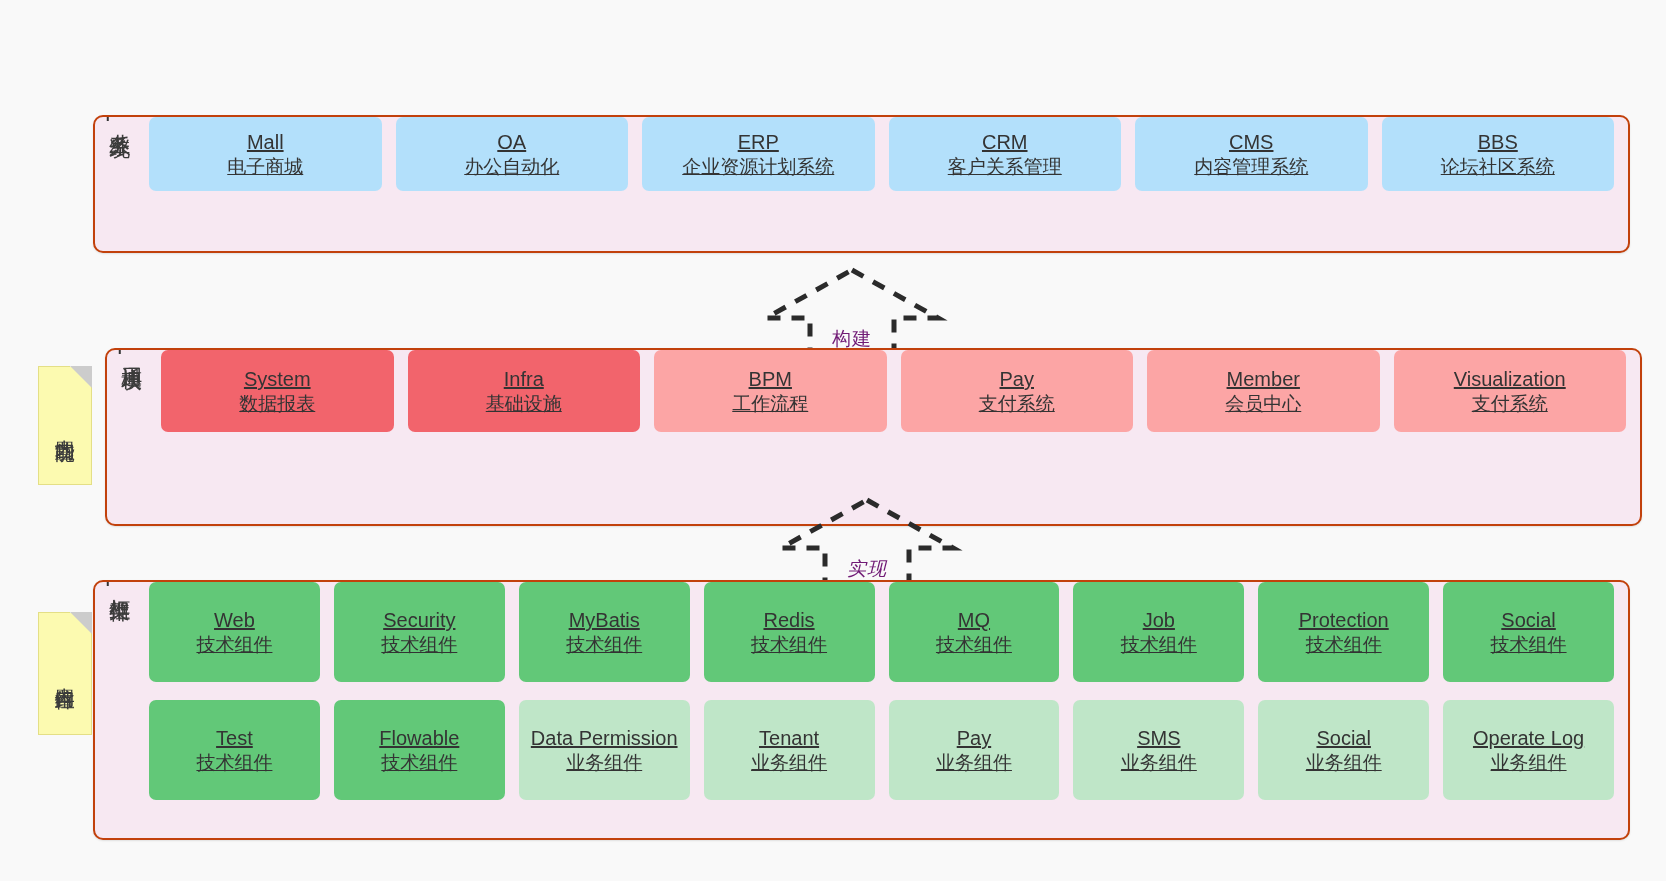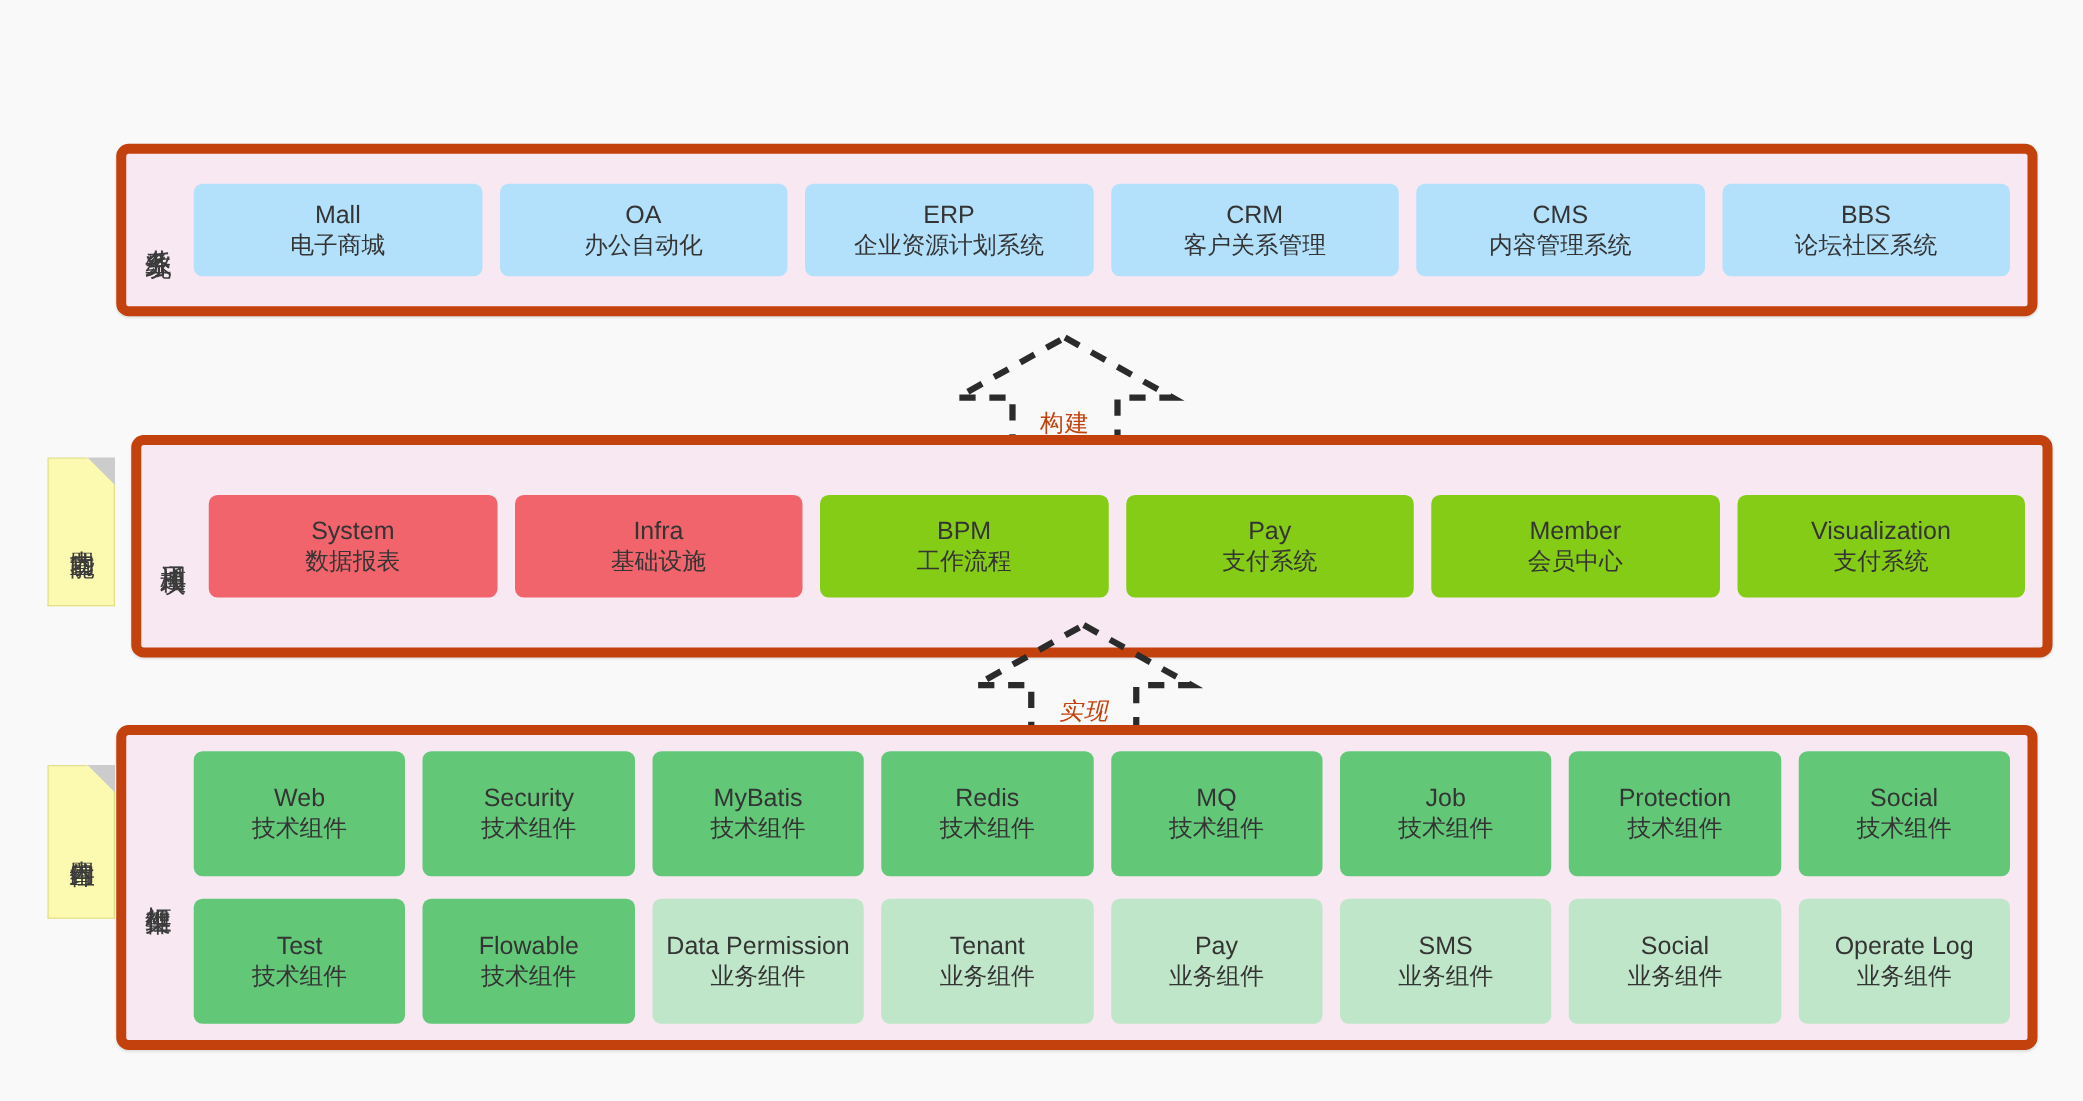--- a/index.html
+++ b/index.html
@@ -21,25 +21,26 @@
     left: 0; top: 0;
     width: 1666px;
     height: 881px;
   }
 
   
   .layer {
     position: absolute;
     box-sizing: border-box;
     background: #f7e8f2;
-    border: 8px solid #c2410c;
+    border: 2px solid #c2410c;
     border-radius: 10px;
     display: flex;
-    align-items: center;
+    align-items: flex-start;
     box-shadow: 0 1px 2px rgba(0,0,0,0.10);
+    text-decoration: underline;
   }
   .layer-title {
     flex: 0 0 auto;
     width: 46px;
     display: flex;
     align-items: center;
     justify-content: center;
     font-size: 21px;
     line-height: 1.12;
     letter-spacing: 1px;
@@ -98,21 +99,21 @@
   }
 
   
   #layer-modules {
     left: 105px;
     top: 348px;
     width: 1537px;
     height: 178px;
   }
   #layer-modules .cell {
-    background: #84cc16;
+    background: #fca5a5;
     height: 82px;
   }
   #layer-modules .cell.strong {
     background: #f2646c;
   }
 
   
   #layer-framework {
     left: 93px;
     top: 580px;
@@ -189,21 +190,21 @@
     left: 0; top: 0;
     overflow: visible;
   }
   .arrow-label {
     position: absolute;
     left: 0;
     right: 0;
     bottom: 10px;
     text-align: center;
     font-size: 19px;
-    color: #c2410c;
+    color: #701a75;
     letter-spacing: 1px;
     user-select: none;
   }
   #arrow-build {
     left: 742px;
     top: 262px;
   }
   #arrow-impl {
     left: 757px;
     top: 492px;

